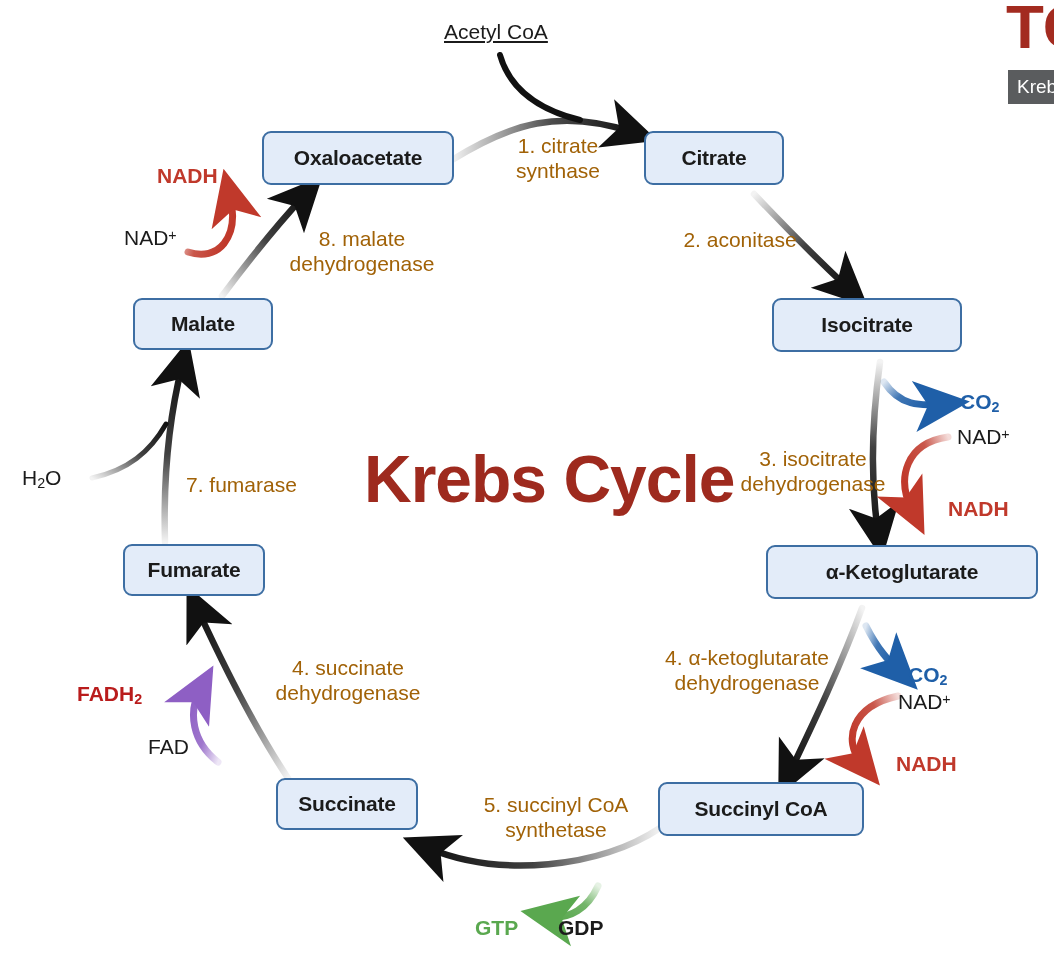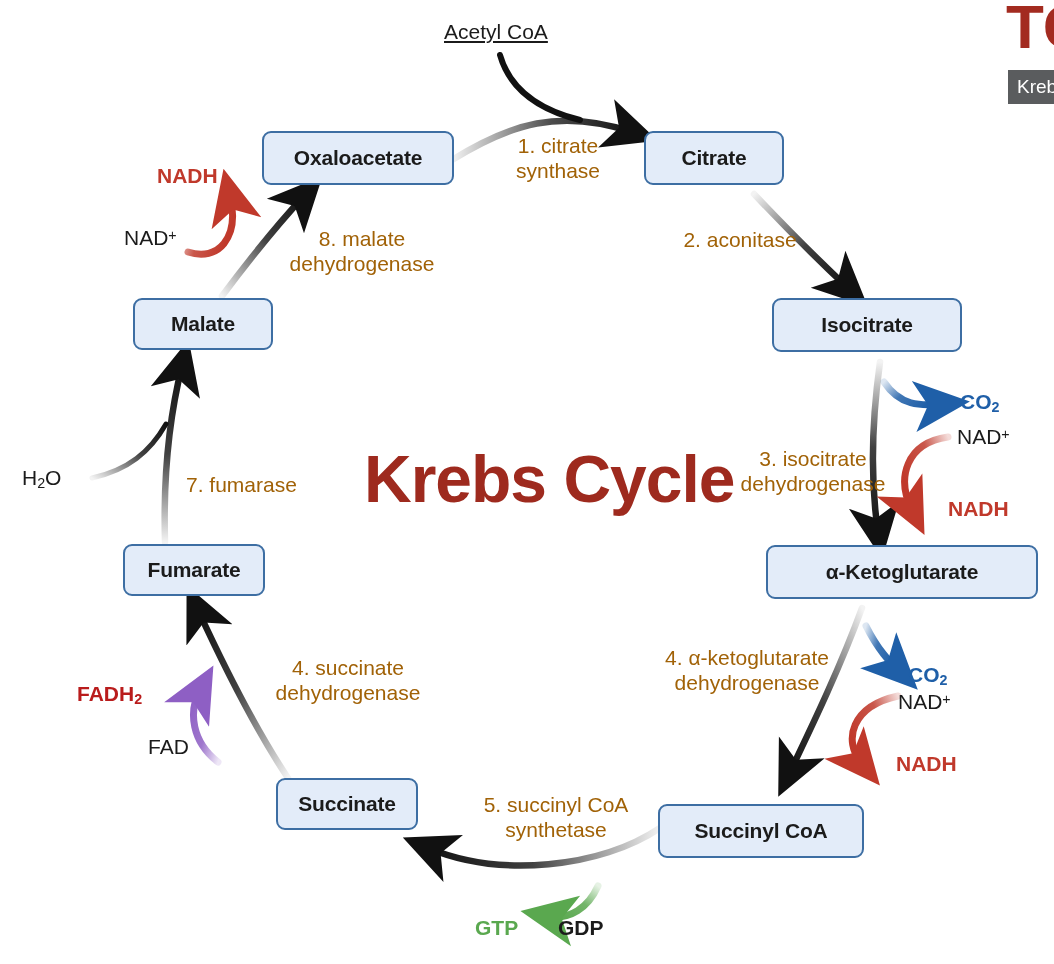--- a/index.html
+++ b/index.html
@@ -213,21 +213,21 @@
   </div>
 
   <div class="node" style="left:772px; top:298px; width:190px; height:54px;">
     <span>Isocitrate</span>
   </div>
 
   <div class="node" style="left:766px; top:545px; width:272px; height:54px;">
     <span>α-Ketoglutarate</span>
   </div>
 
-  <div class="node" style="left:658px; top:804px; width:206px; height:54px;">
+  <div class="node" style="left:658px; top:782px; width:206px; height:54px;">
     <span>Succinyl CoA</span>
   </div>
 
   <div class="node" style="left:276px; top:778px; width:142px; height:52px;">
     <span>Succinate</span>
   </div>
 
   <div class="node" style="left:96px; top:544px; width:142px; height:52px;margin-left:27px;">
     <span>Fumarate</span>
   </div>

